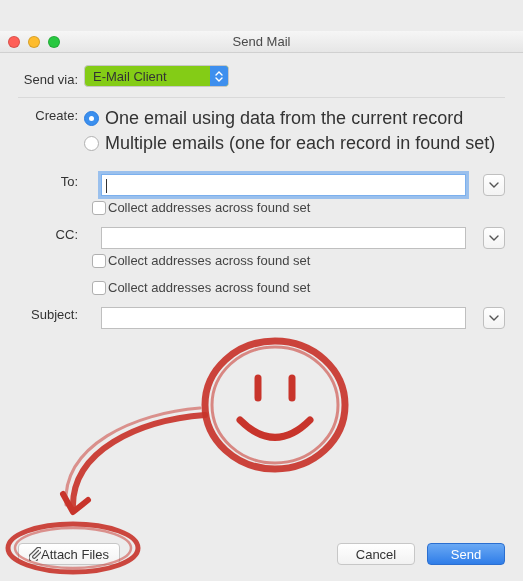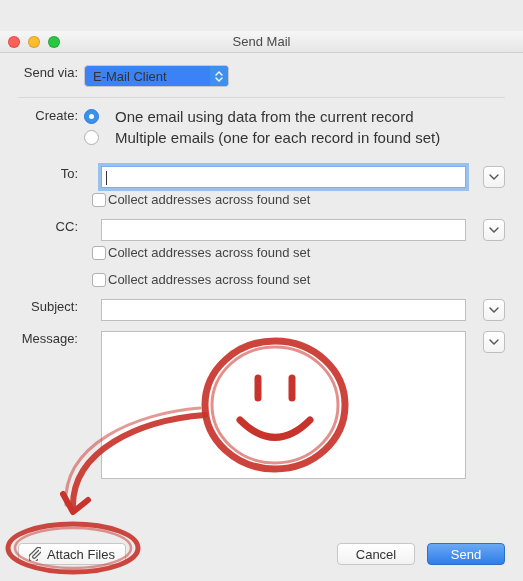--- a/index.html
+++ b/index.html
@@ -33,57 +33,57 @@
   .tl-min   { background: #febc2e; }
   .tl-zoom  { background: #28c840; }
   .titlebar .title {
     position: absolute; left: 0; right: 0; text-align: center;
     font-size: 13px; color: #4a4a4a;
   }
   .content {
     padding: 12px 18px 0 18px;
   }
   .row {
-    display: flex; align-items: flex-start;
+    display: flex; align-items: flex-end;
     margin-bottom: 10px;
   }
   .label {
     width: 66px; text-align: right; padding-right: 6px;
     font-size: 13px; color: #333;
   }
   .sep {
     border: none; border-top: 1px solid #d9d9d9;
     margin: 4px 0 10px 0;
   }
   
   .dropdown {
     display: inline-flex; align-items: center;
     height: 22px;
-    background: #3b82f6;
+    background: #84cc16;
     border: 1px solid #c7c7c7;
     border-radius: 4px;
     padding: 0 0 0 8px;
     font-size: 13px;
     min-width: 145px;
     position: relative;
   }
   .dropdown .dd-label { flex: 1; padding-right: 8px; }
   .dropdown .dd-arrows {
     width: 18px; height: 100%;
     background: #3e8fee;
     border-top-right-radius: 3px;
     border-bottom-right-radius: 3px;
     display: flex; flex-direction: column;
     align-items: center; justify-content: center;
     gap: 1px;
   }
   .dd-arrows svg { display: block; }
   
   .radio-group { display: flex; flex-direction: column; gap: 4px; }
-  .radio-item { display: flex; align-items: center; gap: 16px; font-size: 15px; }
+  .radio-item { display: flex; align-items: center; gap: 6px; font-size: 18px; }
   .radio {
     width: 15px; height: 15px; border-radius: 50%;
     border: 1px solid #b0b0b0; background: #fff;
     display: inline-flex; align-items: center; justify-content: center;
   }
   .radio.checked {
     border-color: #2a7de1; background: #3b8fee;
   }
   .radio.checked .dot {
     width: 5px; height: 5px; border-radius: 50%; background: #fff;
@@ -130,21 +130,20 @@
     padding: 0 18px 16px 18px;
     display: flex; align-items: flex-end; justify-content: space-between;
   }
   .push-btn {
     height: 22px; min-width: 78px;
     border: 1px solid #c7c7c7; border-radius: 4px;
     background: linear-gradient(#ffffff,#f2f2f2);
     font-size: 13px; color: #333;
     display: inline-flex; align-items: center; justify-content: center;
     padding: 0 10px;
-    gap: 6px;
   }
   .push-btn.primary {
     background: linear-gradient(#6aa9f4,#2f7de8);
     border-color: #2b6fd0;
     color: #fff;
   }
   .right-btns { display: flex; gap: 12px; justify-content: space-between; }
   
   .annot { position: absolute; left: 0; top: 0; pointer-events: none; }
 </style>
@@ -235,29 +234,20 @@
     <input class="input" value="" style="">
     <div class="chev-btn">
       <svg width="10" height="6" viewBox="0 0 10 6">
           <path d="M1 1 L5 5 L9 1" stroke="#555" stroke-width="1.4" fill="none" stroke-linecap="round"></path>
         </svg>
     </div>
   </div>
 
   <div style="height:10px"></div>
 
-  <div class="field-row" style="align-items:flex-start">
-    <div class="label" style="width:66px">Message:</div>
-    <textarea class="input" style=""></textarea>
-    <div class="chev-btn">
-      <svg width="10" height="6" viewBox="0 0 10 6">
-          <path d="M1 1 L5 5 L9 1" stroke="#555" stroke-width="1.4" fill="none" stroke-linecap="round"></path>
-        </svg>
-    </div>
-  </div>
 
 </div>
 
 <div class="bottom">
   <div class="push-btn">
     <svg width="12" height="14" viewBox="0 0 12 14">
       <path d="M9.5 3.5 L4.5 8.5 a1.5 1.5 0 1 0 2 2 L11 6 a3 3 0 1 0 -4 -4 L2.5 6.5 a4.5 4.5 0 1 0 6 6" stroke="#555" stroke-width="1.2" fill="none" stroke-linecap="round"></path>
     </svg>
     <span>Attach Files</span>
   </div>

